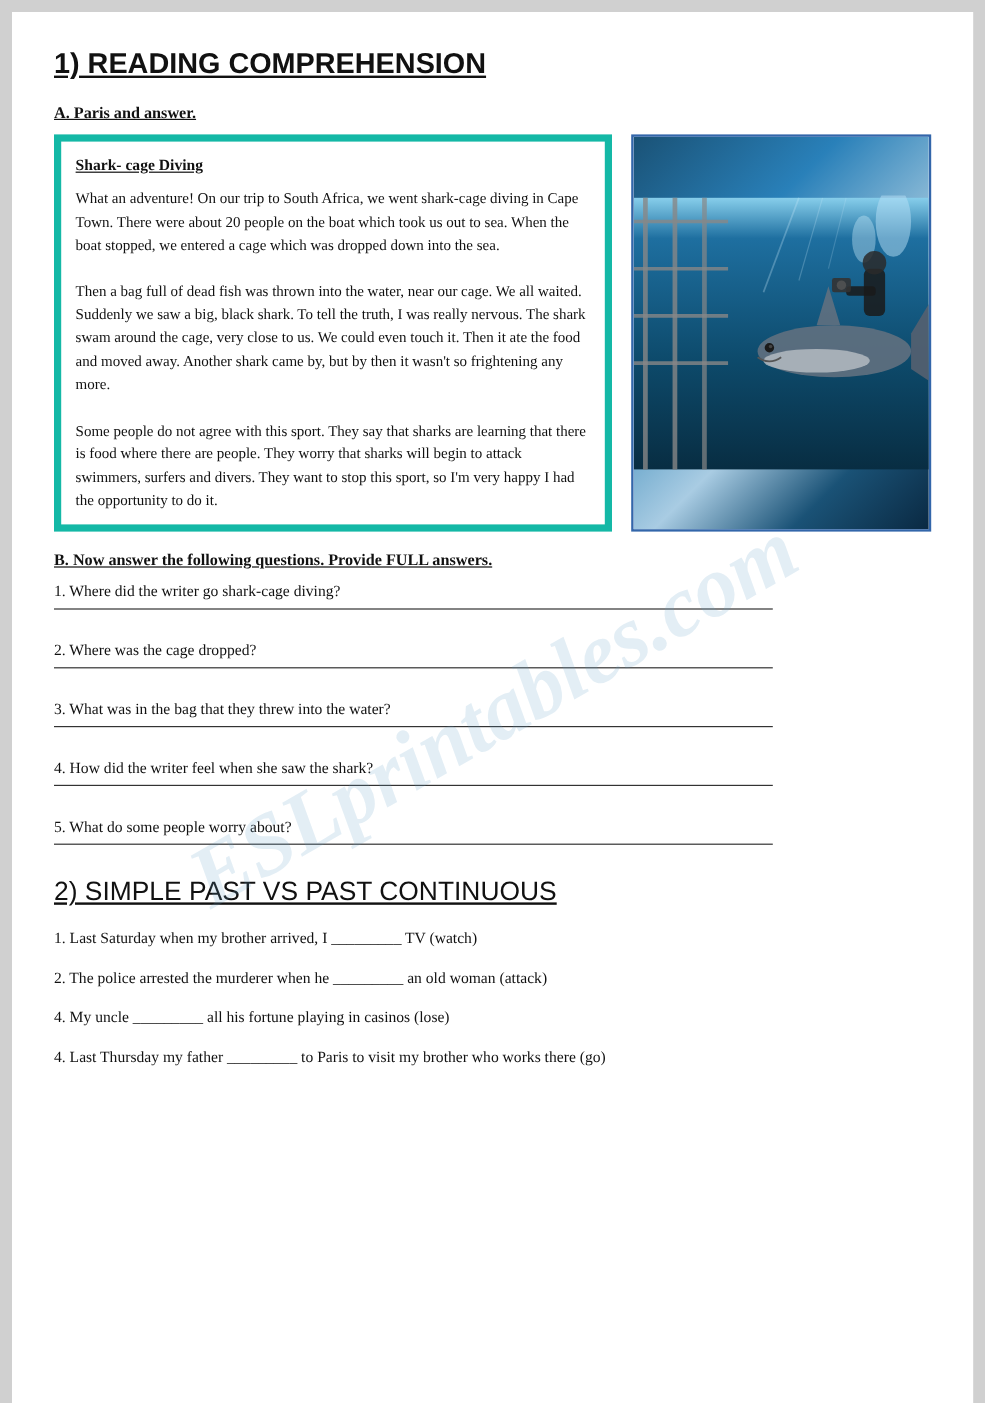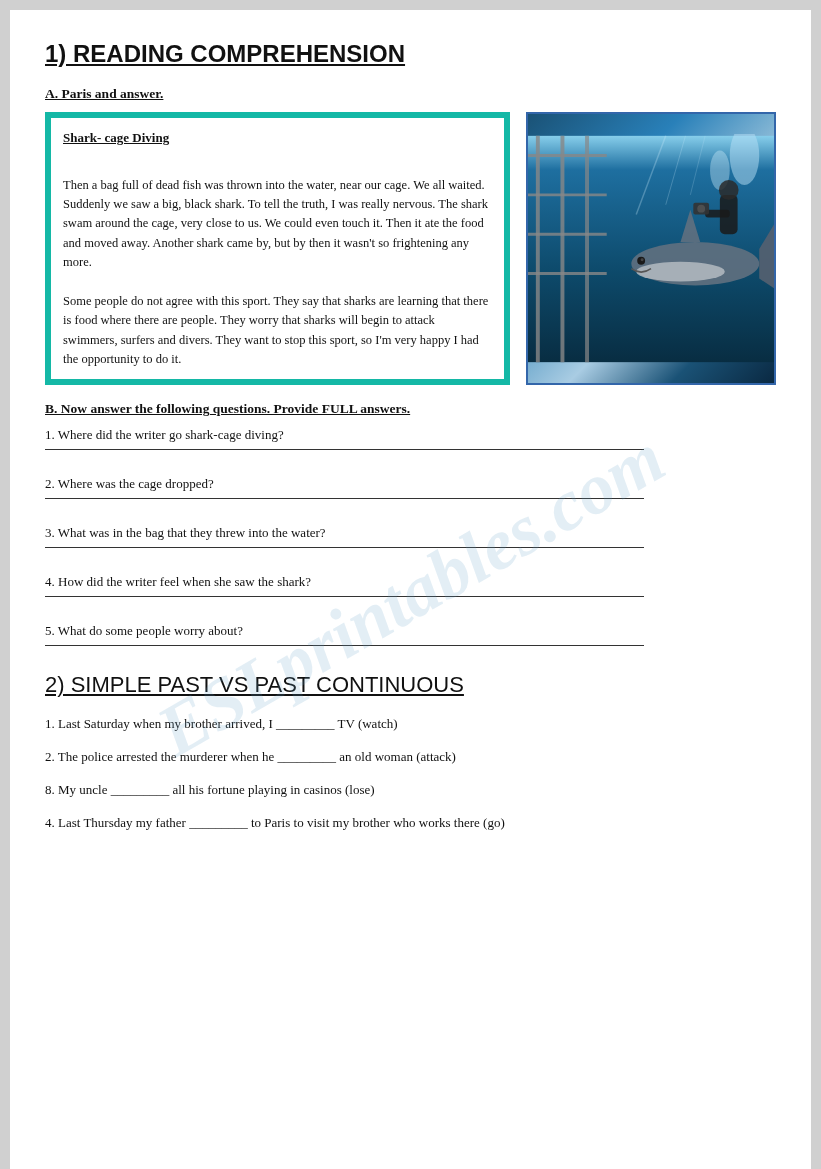--- a/index.html
+++ b/index.html
@@ -125,20 +125,21 @@
   <div class="watermark">ESLprintables.com</div>
 
   <div class="section-title">1) READING COMPREHENSION</div>
 
   <div class="subsection-title">A. Paris and answer.</div>
 
   <div class="reading-block">
 
     <div class="text-area">
       <div class="text-area-title">Shark- cage Diving</div>
+      <p>What an adventure! On our trip to South Africa, we went shark-cage diving in Cape Town. There were about 20 people on the boat which took us out to sea. When the boat stopped, we entered a cage which was dropped down into the sea.</p>
       <br>
       <p>Then a bag full of dead fish was thrown into the water, near our cage. We all waited. Suddenly we saw a big, black shark. To tell the truth, I was really nervous. The shark swam around the cage, very close to us. We could even touch it. Then it ate the food and moved away. Another shark came by, but by then it wasn't so frightening any more.</p>
       <br>
       <p>Some people do not agree with this sport. They say that sharks are learning that there is food where there are people. They worry that sharks will begin to attack swimmers, surfers and divers. They want to stop this sport, so I'm very happy I had the opportunity to do it.</p>
     </div>
 
     <div class="photo-area">
       <div class="photo-placeholder">
         <svg width="250" height="230" viewBox="0 0 250 230" xmlns="http://www.w3.org/2000/svg">
 
@@ -224,17 +225,17 @@
   </div>
 
   <div class="section2-title">2) SIMPLE PAST VS PAST CONTINUOUS</div>
 
 
   <div class="section-gap"></div>
 
   <ul class="exercise-list">
     <li>1.  Last Saturday when my brother arrived, I _________ TV (watch)</li>
     <li>2.  The police arrested the murderer when he _________ an old woman (attack)</li>
-    <li>8.  My uncle _________ all his fortune playing in casinos (lose)</li>
+    <li>4.  My uncle _________ all his fortune playing in casinos (lose)</li>
     <li>4.  Last Thursday my father _________ to Paris to visit my brother who works there (go)</li>
   </ul>
 
 </div>
 
 </body></html>

